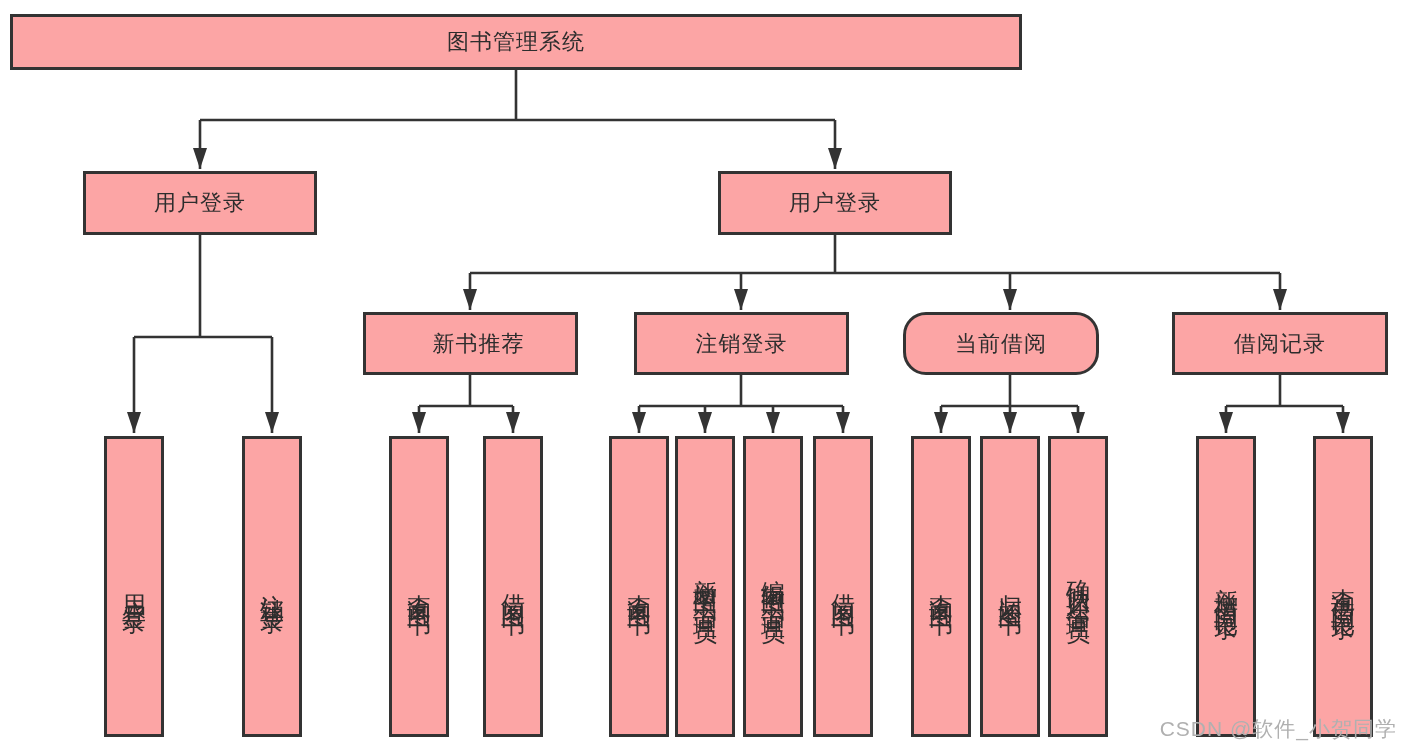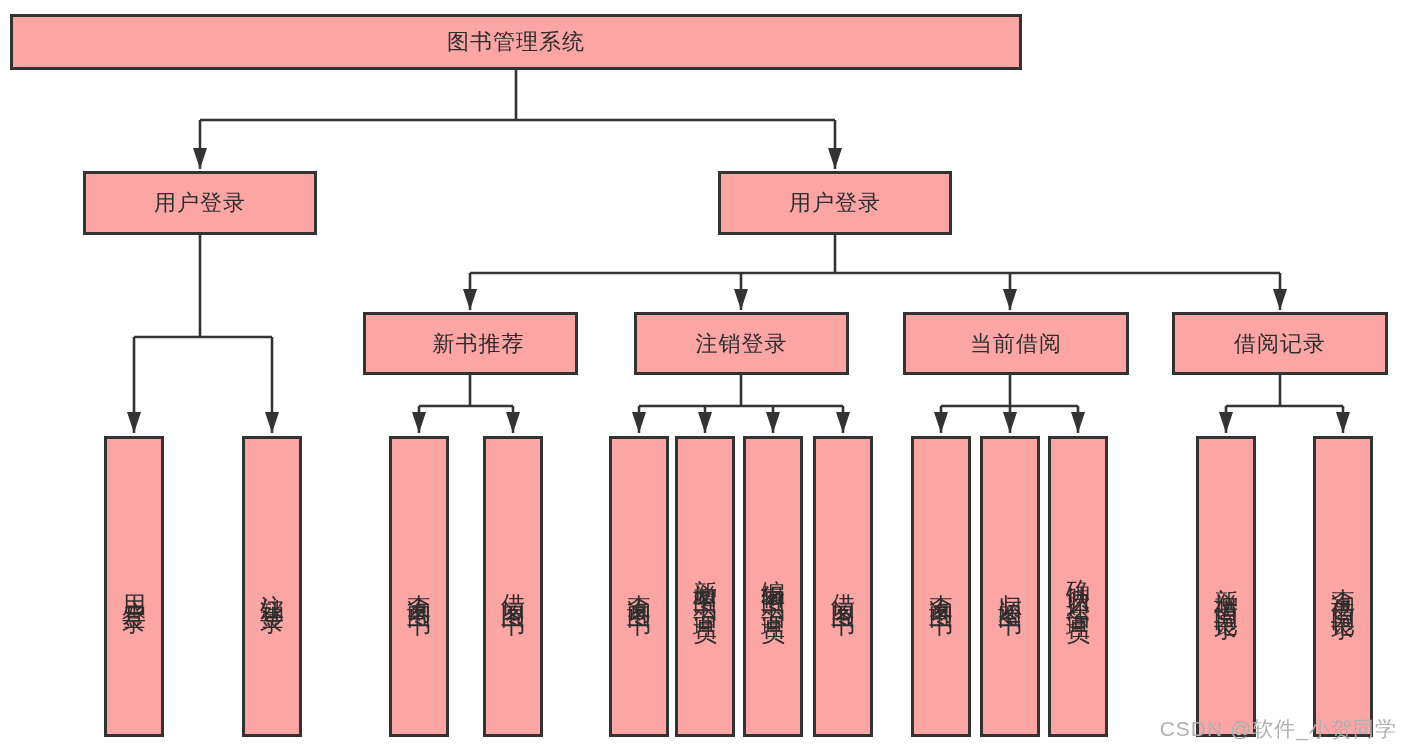--- a/index.html
+++ b/index.html
@@ -113,21 +113,21 @@
     <path class="line" marker-end="url(#arrow)" d="M1343,406 V433"></path>
   </svg>
 
   <div class="box root" style="left:10px;top:14px;width:1012px;height:56px;">图书管理系统</div>
 
   <div class="box" style="left:83px;top:171px;width:234px;height:64px;">用户登录</div>
   <div class="box" style="left:718px;top:171px;width:234px;height:64px;">用户登录</div>
 
   <div class="box" style="left:363px;top:312px;width:215px;height:63px;padding-left:16px;">新书推荐</div>
   <div class="box" style="left:634px;top:312px;width:215px;height:63px;">注销登录</div>
-  <div class="box" style="left:903px;top:312px;width:226px;height:63px;">当前借阅</div>
+  <div class="box" style="left:903px;top:312px;width:196px;height:63px;border-radius:23px;">当前借阅</div>
   <div class="box" style="left:1172px;top:312px;width:216px;height:63px;">借阅记录</div>
 
   <div class="box vbox" style="left:104px;top:436px;width:60px;height:301px;">用户登录</div>
   <div class="box vbox" style="left:242px;top:436px;width:60px;height:301px;">注销登录</div>
 
   <div class="box vbox" style="left:389px;top:436px;width:60px;height:301px;">查询图书</div>
   <div class="box vbox" style="left:483px;top:436px;width:60px;height:301px;">借阅图书</div>
 
   <div class="box vbox" style="left:609px;top:436px;width:60px;height:301px;">查询图书</div>
   <div class="box vbox" style="left:675px;top:436px;width:60px;height:301px;">新增图书（管理员）</div>

